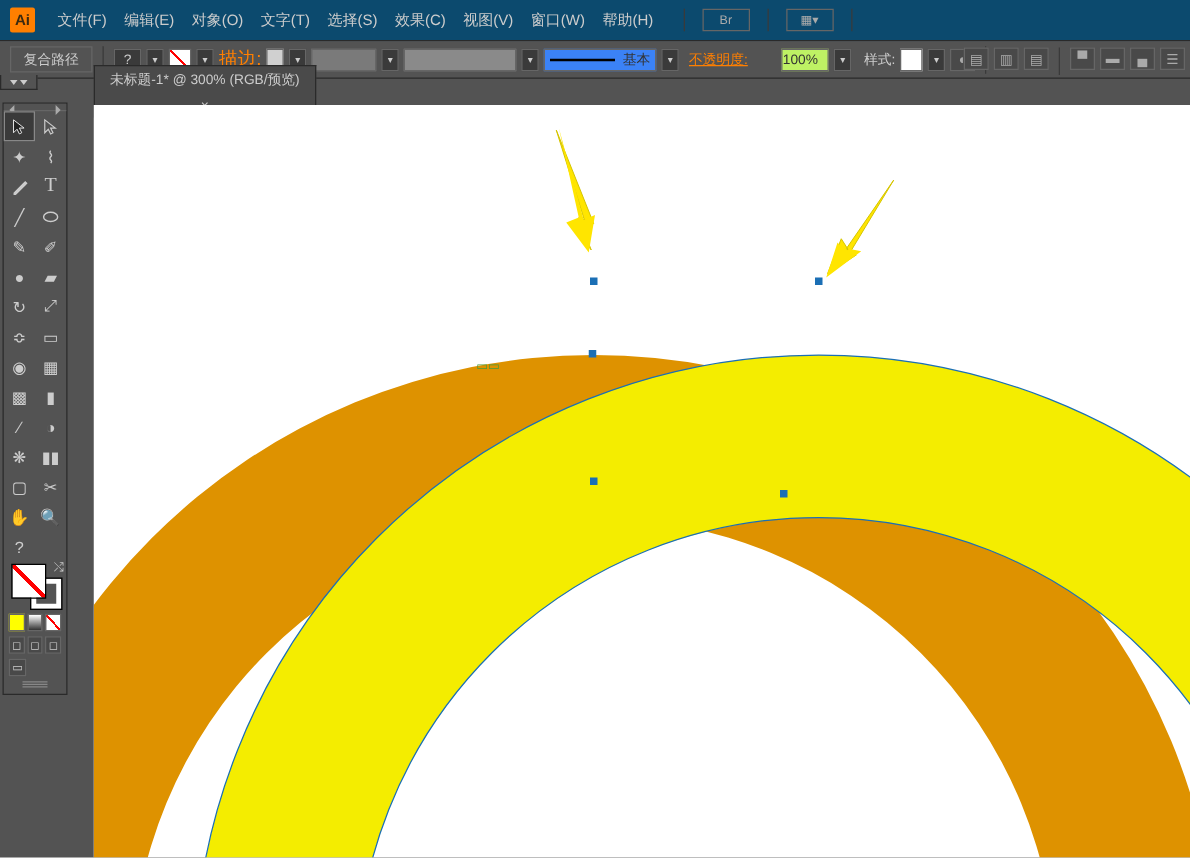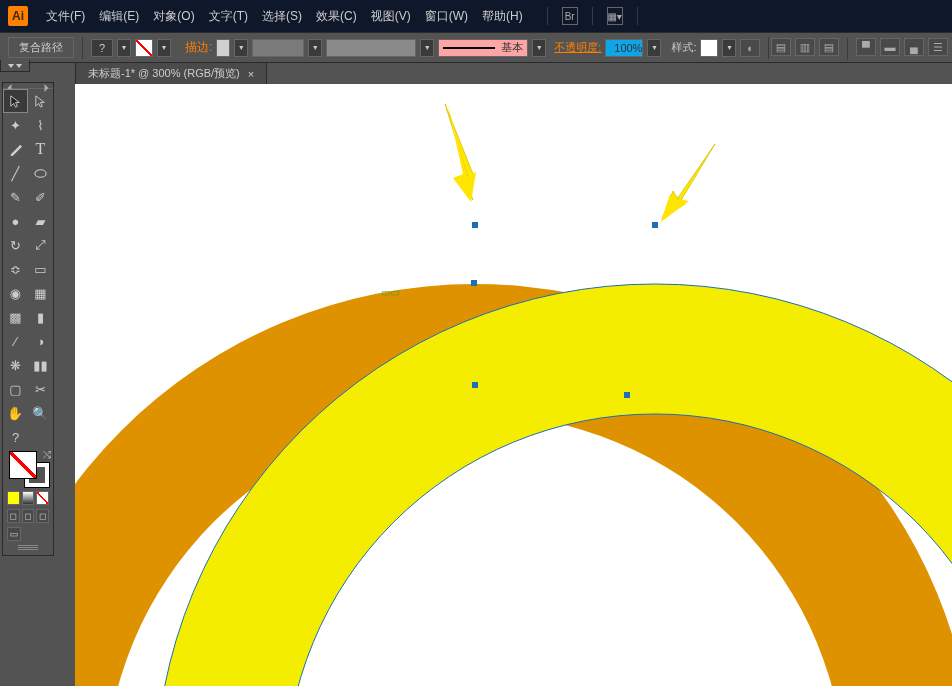--- a/index.html
+++ b/index.html
@@ -1,51 +1,51 @@
 <!DOCTYPE html>
 <html><head>
 <meta charset="utf-8">
 <style>
 * { margin: 0; padding: 0; box-sizing: border-box; font-family: "Microsoft YaHei", sans-serif; }
 body { width: 952px; height: 686px; background: #535353; overflow: hidden; position: relative; }
 
 
-.menu-bar { height: 30px; background: #0f172a; display: flex; align-items: center; padding: 16px 8px; border-bottom: 1px solid #2a2a2a; }
+.menu-bar { height: 30px; background: #0c4a6e; display: flex; align-items: center; padding: 16px 8px; border-bottom: 1px solid #2a2a2a; }
 .ai-logo { width: 20px; height: 20px; background: #ff7f00; color: #3a2a10; font-weight: bold; font-size: 12px; display: flex; align-items: center; justify-content: center; border-radius: 2px; margin-right: 18px; }
 .menu-item { color: #ccc; font-size: 12px; margin-right: 14px; cursor: pointer; text-align: center; }
 .menu-sep { width: 1px; height: 18px; background: #3a3a3a; margin: 0 10px; }
-.menu-icon { width: 16px; height: 18px; border: 1px solid #666; margin: 0 4px; display: flex; align-items: center; justify-content: center; color: #aaa; font-size: 10px; }
+.menu-icon { width: 38px; height: 18px; border: 1px solid #666; margin: 0 4px; display: flex; align-items: center; justify-content: center; color: #aaa; font-size: 10px; }
 
 
 .control-bar { height: 30px; background: #535353; display: flex; align-items: center; padding: 0 8px; border-bottom: 1px solid #2a2a2a; gap: 4px; position: relative; }
 .ctl-label-box { padding: 2px 10px; background: #535353; border: 1px solid #666; color: #ccc; font-size: 11px; text-align: right; }
 .ctl-sep { width: 1px; height: 22px; background: #3a3a3a; margin: 0 4px; }
 .dropdown-arrow { width: 14px; height: 18px; background: #3a3a3a; border: 1px solid #666; color: #ccc; font-size: 8px; display: inline-flex; align-items: center; justify-content: center; }
-.stroke-label { color: #ff7f00; font-size: 12px; margin-left: 10px; }
+.stroke-label { color: #ff7f00; font-size: 15px; margin-left: 0; }
 .stroke-field { width: 14px; height: 18px; background: #d0d0d0; border: 1px solid #666; }
 .color-swatch-long { width: 52px; height: 18px; background: #7a7a7a; border: 1px solid #666; }
-.brush-field { width: 90px; height: 18px; background: #fca5a5; border: 1px solid #666; display:flex; align-items:center; justify-content:space-between; padding:0 4px;}
+.brush-field { width: 90px; height: 18px; background: #3b82f6; border: 1px solid #666; display:flex; align-items:center; justify-content:space-between; padding:0 4px;}
 .brush-line { height:2px; background:#000; flex:1;}
 .brush-text{ font-size:11px; color:#333; margin-left:6px;}
 .opacity-label { color: #ff7f00; font-size: 11px; margin-left: 4px; text-decoration: underline; }
-.opacity-field { width: 38px; height: 18px; background: #0ea5e9; border: 1px solid #666; font-size: 11px; color: #333; text-align: right; line-height: 16px; }
+.opacity-field { width: 38px; height: 18px; background: #bef264; border: 1px solid #666; font-size: 11px; color: #333; text-align: left; line-height: 16px; margin-left: 23px; }
 .style-label { color: #ccc; font-size: 11px; margin-left: 6px;}
 .style-sw { width: 18px; height: 18px; background: #fff; border: 1px solid #666; }
 .align-ico { width: 20px; height: 18px; border: 1px solid #666; color: #aaa; font-size: 11px; display: flex; align-items: center; justify-content: center; background:#494949;}
 .right-icons { position:absolute; right:4px; top:5px; display:flex; gap:4px;}
 .nostroke-sw { width:18px; height:18px; border:1px solid #666; background: linear-gradient(to top right, #fff 46%, red 46%, red 54%, #fff 54%); }
 
 
 .expand-tab { position:absolute; left:0; top:60px; width:30px; height:12px; background:#535353; border:1px solid #2a2a2a; border-top:none; display:flex; align-items:center; justify-content:center;}
 .expand-tab::before{content:""; width:0; height:0; border-left:3px solid transparent; border-right:3px solid transparent; border-top:4px solid #ccc; margin-right:2px;}
 .expand-tab::after{content:""; width:0; height:0; border-left:3px solid transparent; border-right:3px solid transparent; border-top:4px solid #ccc;}
 
 
 .tab-bar { position: absolute; left: 75px; top: 62px; height: 22px; display: flex; align-items: center; }
-.doc-tab { padding: 3px 12px; background: #4a4a4a; color: #ccc; font-size: 11px; border: 1px solid #2a2a2a; border-bottom: none; display: flex; align-items: center; gap: 8px; }
+.doc-tab { padding: 3px 12px; background: #4a4a4a; color: #ccc; font-size: 11px; border: 1px solid #2a2a2a; border-bottom: none; display: flex; align-items: center; gap: 8px; flex-direction: column; }
 .tab-close { color: #ccc; font-size: 11px; cursor: pointer; }
 
 
 .tools { position: absolute; left: 2px; top: 82px; width: 52px; background: #535353; border: 1px solid #2a2a2a; padding-bottom: 4px; }
 .tools-top { height: 6px; background: #535353; border-bottom: 1px solid #666; position: relative; }
 .tools-top::before { content: ""; position: absolute; left: 4px; top: 1px; width: 0; height: 0; border-top: 4px solid transparent; border-bottom: 4px solid transparent; border-right: 5px solid #aaa; transform: scaleX(0.8);}
 .tools-top::after{content:""; position:absolute; right:4px; top:1px; width:0; height:0; border-top:4px solid transparent; border-bottom:4px solid transparent; border-left:5px solid #aaa; transform:scaleX(0.8);}
 .tool-row { display: flex; }
 .tool-cell { width: 26px; height: 24px; display: flex; align-items: center; justify-content: center; color: #ccc; font-size: 13px; cursor: pointer; position: relative; }
 .tool-cell.sel { background: #3a3a3a; border: 1px solid #888; }

